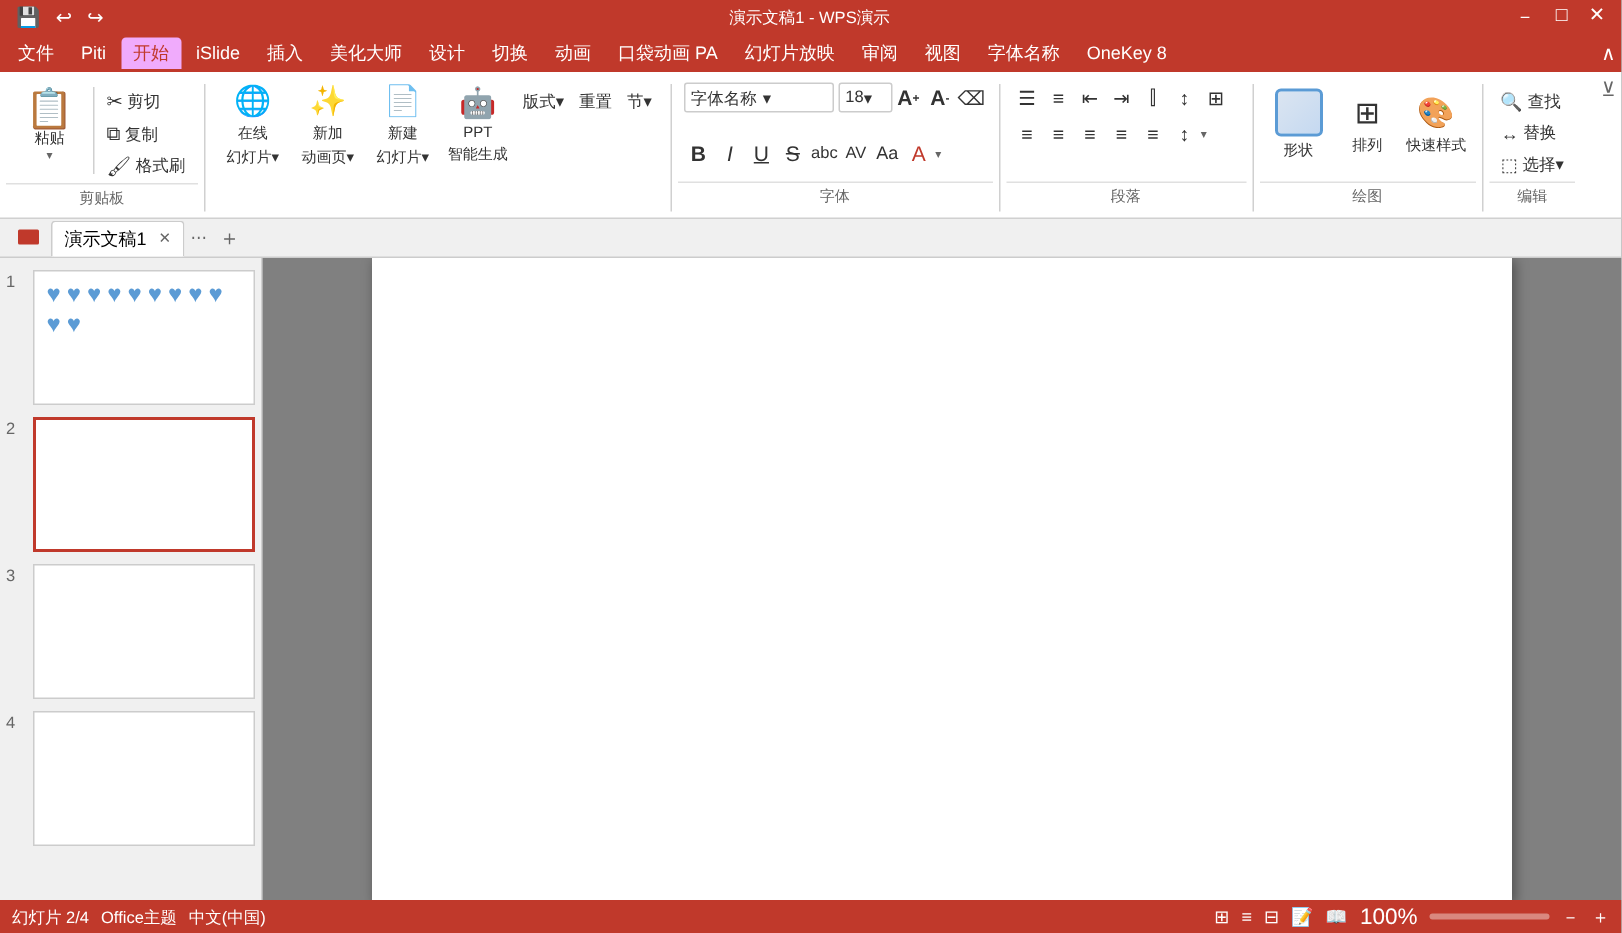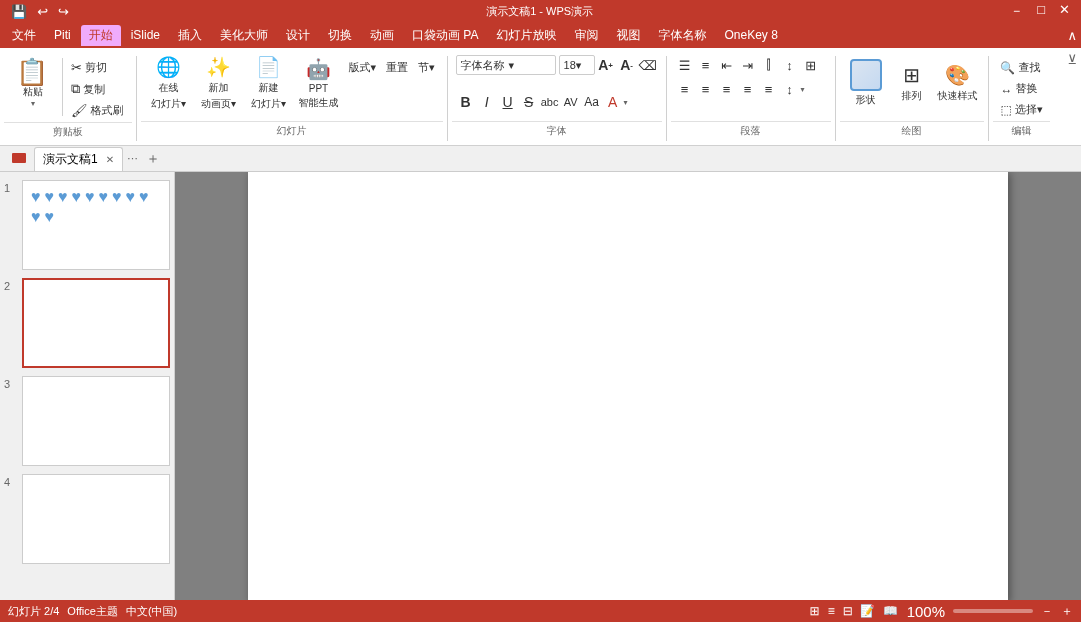--- a/index.html
+++ b/index.html
@@ -324,21 +324,20 @@
             <span style="font-size:11px;">版式▾</span>
           </div>
         <div class="ribbon-btn-small">
             <span style="font-size:11px;">重置</span>
           </div>
         <div class="ribbon-btn-small">
             <span style="font-size:11px;">节▾</span>
           </div>
       </div>
     </div>
-    <div class="ribbon-section-label">幻灯片</div>
   </div>
 
   <div class="section-divider"></div>
 
   <div class="ribbon-section" style="min-width:200px;">
     <div class="ribbon-section-content" style="flex-direction:column; gap:15px;">
 
       <div class="format-row">
         <div class="dropdown-field" style="width:100px;">
           <span style="font-size:11px;">字体名称</span>

